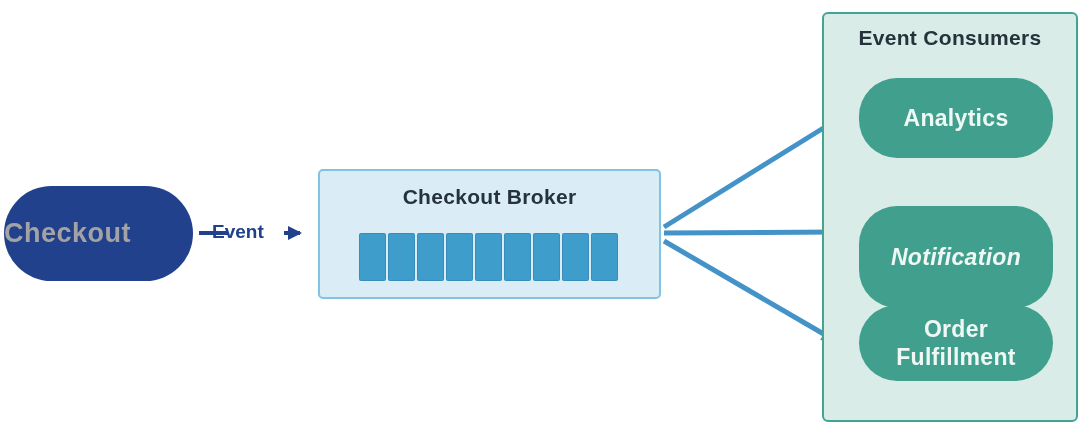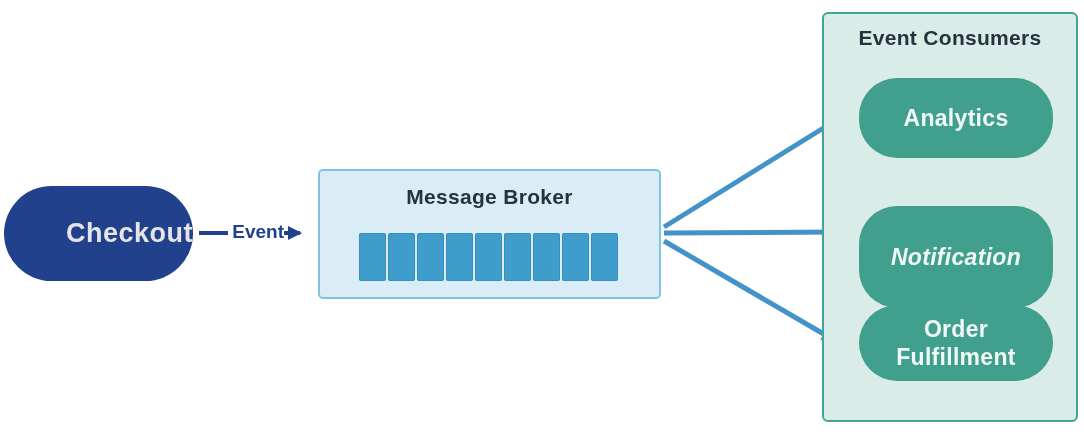--- a/index.html
+++ b/index.html
@@ -25,27 +25,27 @@
   }
   .arrow-layer{
     position:absolute;left:0;top:0;width:1084px;height:438px;
     pointer-events:none;
   }
   
   .producer{
     position:absolute;left:4px;top:186px;width:189px;height:95px;
     background:var(--navy);
     border-radius:48px;
-    display:flex;align-items:center;justify-content:flex-end;
-    color:#e5e5e5;font-size:27px;font-weight:700;letter-spacing:.5px;
+    display:flex;align-items:center;justify-content:flex-start;
+    color:#a3a3a3;font-size:27px;font-weight:700;letter-spacing:.5px;
   }
   
   .event-label{
-    position:absolute;left:228px;top:221px;width:56px;
-    text-align:right;
+    position:absolute;left:212px;top:221px;width:56px;
+    text-align:left;
     color:var(--navy);font-size:19px;font-weight:700;
   }
   
   .broker{
     position:absolute;left:318px;top:169px;width:343px;height:130px;
     background:var(--broker-fill);
     border:2px solid var(--broker-border);
     border-radius:5px;
   }
   .broker-title{
@@ -125,21 +125,21 @@
     <line x1="664" y1="241" x2="834" y2="340" stroke="#4493c8" stroke-width="5" marker-end="url(#head-blue)"></line>
   </svg>
 
   <div class="producer">
     <span>Checkout</span>
   </div>
 
   <div class="event-label">Event</div>
 
   <div class="broker">
-    <div class="broker-title">Message Broker</div>
+    <div class="broker-title">Checkout Broker</div>
     <div class="queue">
         <div class="queue-slot"></div>
         <div class="queue-slot"></div>
         <div class="queue-slot"></div>
         <div class="queue-slot"></div>
         <div class="queue-slot"></div>
         <div class="queue-slot"></div>
         <div class="queue-slot"></div>
         <div class="queue-slot"></div>
         <div class="queue-slot"></div>

